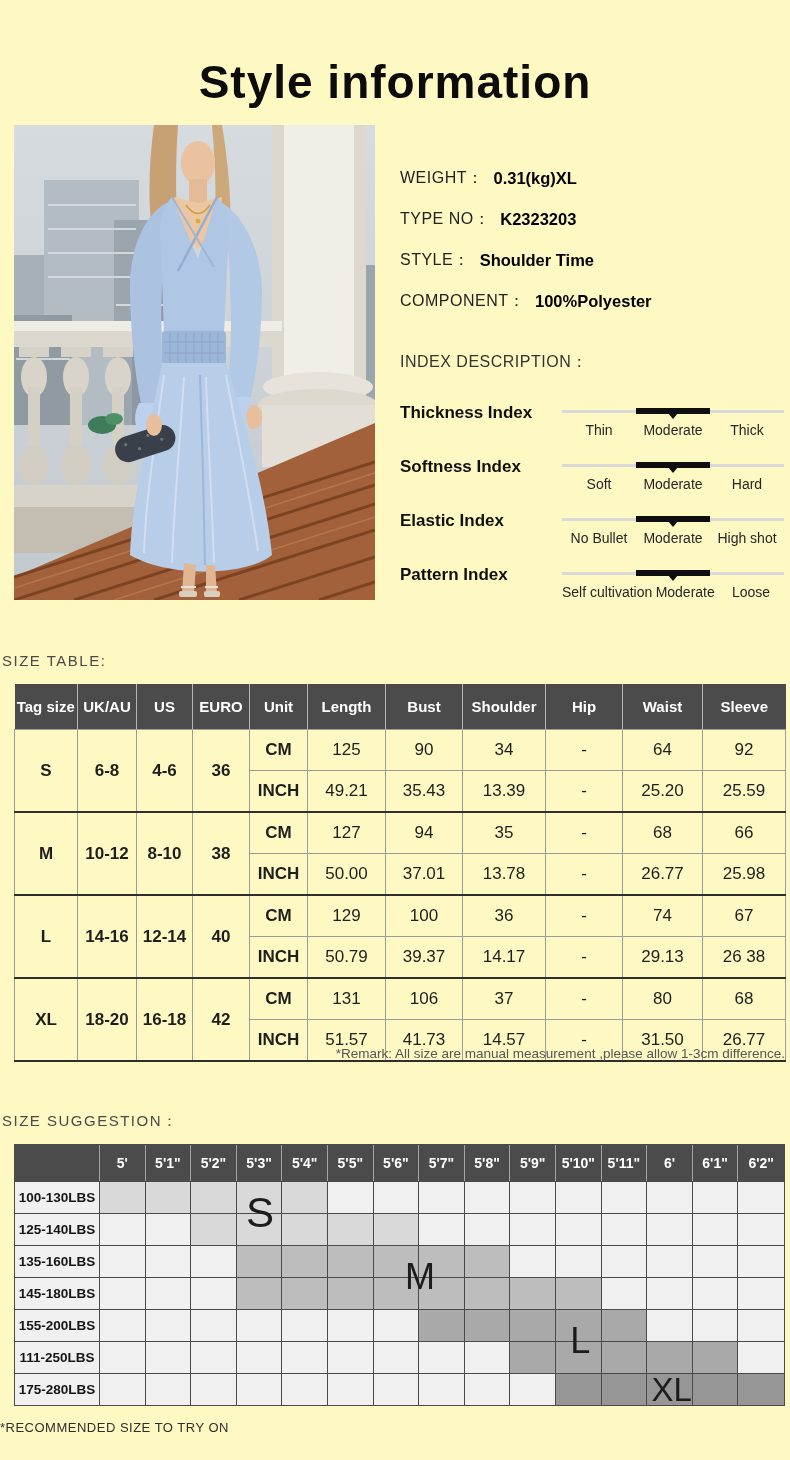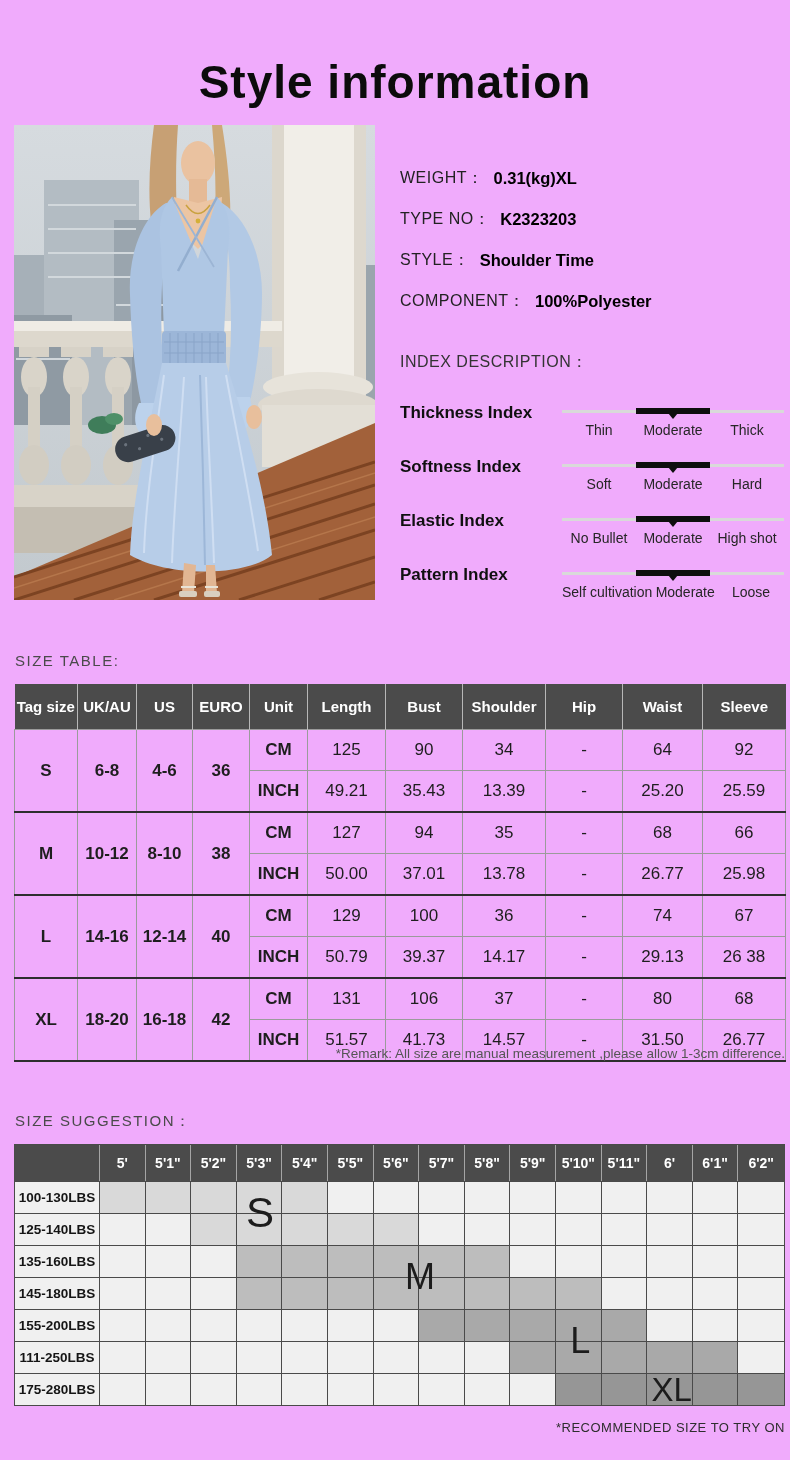--- a/index.html
+++ b/index.html
@@ -1,17 +1,17 @@
 <!DOCTYPE html>
 <html><head>
 <meta charset="utf-8">
 <style>
   html,body{margin:0;padding:0;background:#fff;}
   body{font-family:"Liberation Sans",sans-serif;}
-  .page{position:relative;width:790px;height:1460px;background:#f0abfc;overflow:hidden;}
+  .page{position:relative;width:790px;height:1460px;background:#fef9c3;overflow:hidden;}
 
   .title{position:absolute;top:24px;left:0;width:100%;text-align:center;
          font-size:46px;font-weight:600;color:#0c0c0c;letter-spacing:1px;}
 
   .photo{position:absolute;left:14px;top:125px;width:361px;height:475px;overflow:hidden;background:#cfd5d9;}
 
   .info{position:absolute;left:400px;top:150px;width:384px;}
   .details{padding-top:8px;}
   .detail-row{display:flex;align-items:center;height:41px;font-size:16px;color:#222;}
   .detail-lbl{letter-spacing:.5px;}
@@ -25,21 +25,21 @@
   .idx-slider.w2{width:252px;}
   .idx-slider.w3{width:266px;}
   .track{position:relative;height:10px;}
   .track-line{position:absolute;left:0;right:0;top:3px;height:3px;background:#d9d9d9;}
   .track-seg{position:absolute;left:33.3%;width:33.4%;top:1px;height:6px;background:#0e0e0e;}
   .caret{position:absolute;left:50%;top:6px;transform:translateX(-50%);width:0;height:0;
          border-left:5px solid transparent;border-right:5px solid transparent;border-top:6px solid #0e0e0e;}
   .lvls{display:flex;margin-top:5px;}
   .lvls span{flex:1;text-align:center;font-size:14px;color:#262626;white-space:nowrap;}
 
-  .section-label{position:absolute;left:15px;font-size:15px;color:#4a4a4a;letter-spacing:1.5px;}
+  .section-label{position:absolute;left:2px;font-size:15px;color:#4a4a4a;letter-spacing:1.5px;}
   #lbl-size-table{top:652px;}
   #lbl-suggestion{top:1112px;}
 
   #size-table{position:absolute;left:14px;top:684px;width:771px;border-collapse:collapse;
               table-layout:fixed;border-bottom:2px solid #2e2e2e;padding-left:48px;}
   #size-table th{background:#4b4b4b;color:#fff;font-size:15px;font-weight:700;height:43px;
                  border-right:1px solid rgba(255,255,255,.6);}
   #size-table th:last-child{border-right:none;margin-left:41px;}
   #size-table td{border:1px solid #9b9b9b;text-align:center;vertical-align:middle;
                  color:#1e1e1e;height:38px;font-size:17px;}
@@ -58,21 +58,21 @@
   .sg-row .sg-cell:last-child{border-right:none;}
   .sg-body-row{height:32px;}
   .sg-body-row .sg-cell{border-right:1px solid #4a4a4a;border-top:1px solid #4a4a4a;background:#f0f0f0;}
   .sg-label{font-size:13.5px;font-weight:700;color:#151515;background:#f6f6f6;}
   .shade-S{background:#d9d9d9 !important;}
   .shade-M{background:#bdbdbd !important;}
   .shade-L{background:#a9a9a9 !important;}
   .shade-XL{background:#969696 !important;}
   .sg-letter{position:absolute;transform:translate(-50%,-50%);font-weight:300;color:#1c1c1c;line-height:1;}
 
-  .note{position:absolute;top:1420px;left:0;width:785px;text-align:right;font-size:13px;
+  .note{position:absolute;top:1420px;left:0;width:785px;text-align:left;font-size:13px;
         color:#2e2e2e;letter-spacing:.5px;}
 </style>
 </head>
 <body>
 
 <div class="page">
 
   <h1 class="title">Style information</h1>
 
   <div class="photo">

